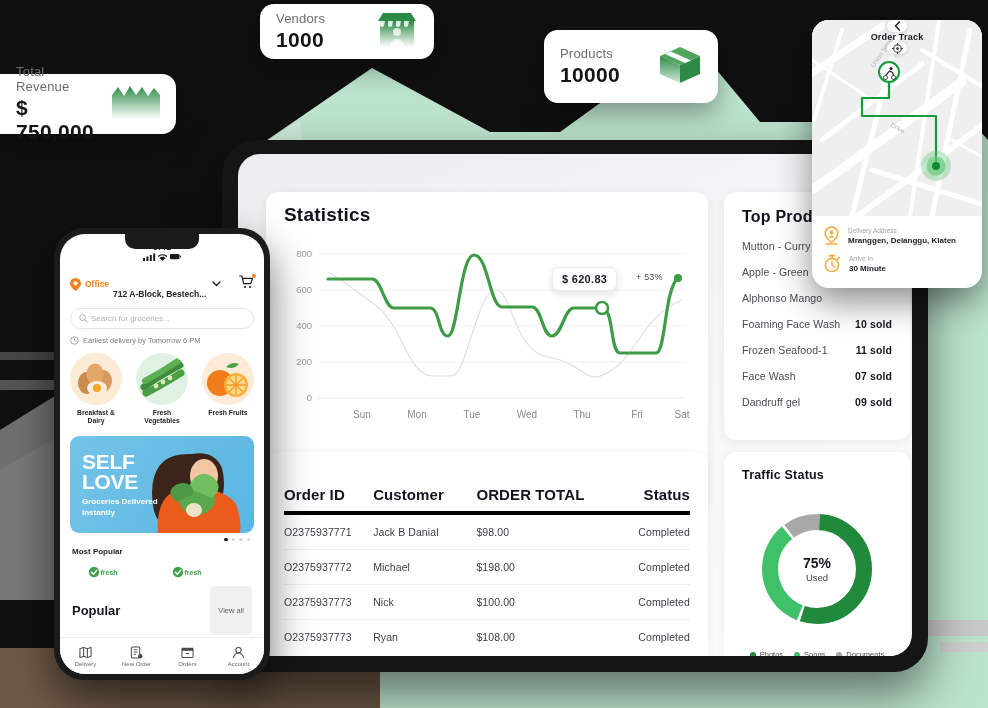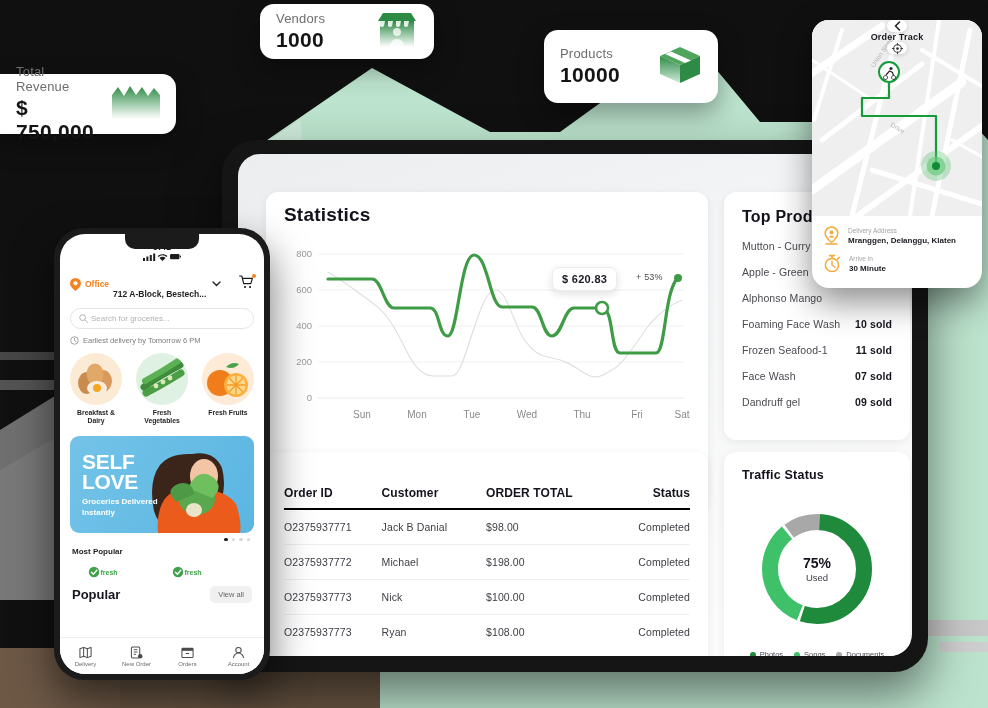--- a/index.html
+++ b/index.html
@@ -75,22 +75,22 @@
   .pct-badge { position:absolute; font-size:9px; color:#4c4c4c; letter-spacing:.2px; }
 
   
   .tp-row { display:flex; justify-content:space-between; align-items:center;
             font-size:10.5px; color:#4a4a52; margin-top:14px; letter-spacing:.1px;}
   .tp-sold { font-weight:bold; color:#15151f; font-size:10.5px; }
 
   
   table.orders { width:100%; border-collapse:collapse; margin-top:12px; }
   table.orders th {
-    text-align:left; font-size:12px; color:#14141e; font-weight:bold;
-    padding:6px 0 8px 0; border-bottom:2px solid #000000; letter-spacing:.1px;
+    text-align:left; font-size:15px; color:#14141e; font-weight:bold;
+    padding:6px 0 8px 0; border-bottom:4px solid #000000; letter-spacing:.1px;
   }
   table.orders td {
     font-size:10.5px; color:#3d3d45; padding:11px 0;
     border-bottom:1px solid #efefef; letter-spacing:.1px;
   }
   table.orders th.c-total, table.orders td.c-total { text-align:left; padding-left:10px; }
   table.orders th.c-status, table.orders td.c-status { text-align:right; }
   td.c-status { color:#3f9d49; }
   table.orders tr:last-child td { border-bottom:none; }
 
@@ -141,21 +141,21 @@
   .banner-sub { position:absolute; left:12px; bottom:14px; color:#fff;
                 font-size:8px; font-weight:bold; line-height:1.35; }
   .dots { display:flex; gap:4px; justify-content:flex-end; margin:5px 14px 0 0; }
   .dots span { width:3.5px; height:3.5px; border-radius:50%; background:#d8d8d8; }
   .dots span.on { background:#1f1f1f; }
   .most-pop { font-size:8px; font-weight:bold; color:#1f1f1f; margin:6px 0 0 12px; }
   .brands { display:flex; gap:50px; margin:8px 0 0 28px; }
   .popular-row { display:flex; align-items:center; justify-content:space-between;
                  margin:4px 12px 0 12px; }
   .popular-title { font-size:13px; font-weight:bold; color:#17171f; }
-  .viewall { background:#f0f0f0; border-radius:5px; padding:4px 8px;
+  .viewall { background:#f0f0f0; border-radius:5px; padding:20px 8px;
              font-size:7.5px; color:#666; }
   .ph-nav { position:absolute; left:0; right:0; bottom:0; height:37px; background:#fff;
             border-top:1px solid #efefef; display:flex; }
   .nav-item { flex:1; display:flex; flex-direction:column; align-items:center;
               justify-content:center; gap:2px; }
   .nav-label { font-size:6px; color:#6a6a6a; }
 
   
   .order-track {
     position:absolute; left:812px; top:20px; width:170px; height:268px;

